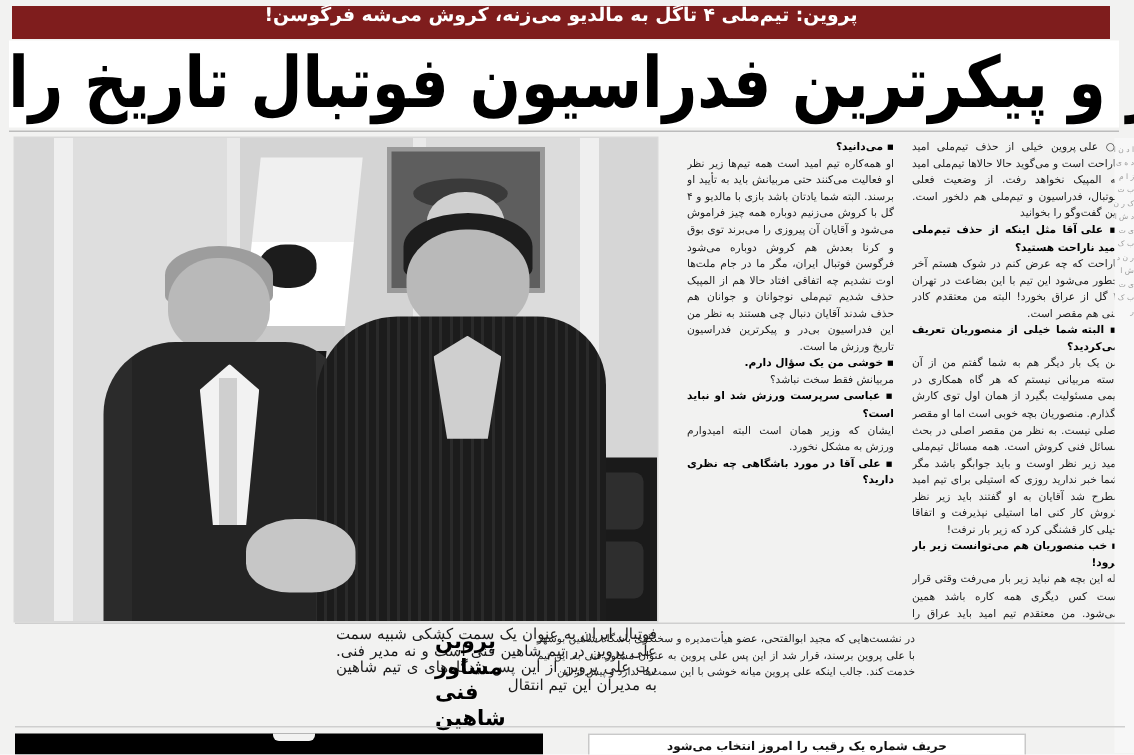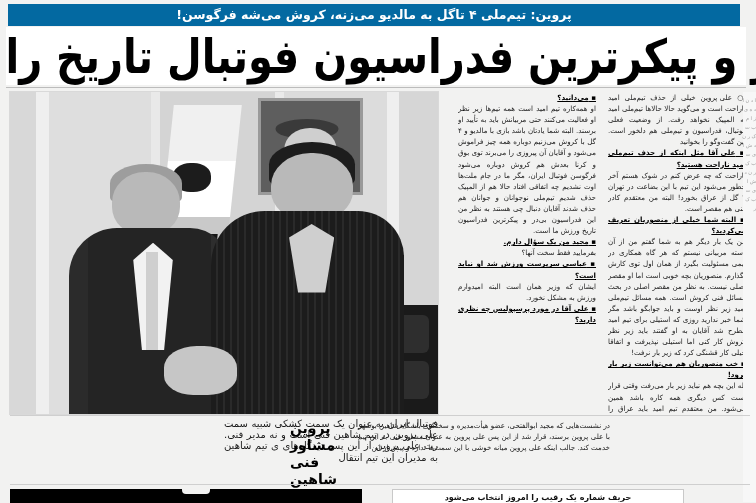--- a/index.html
+++ b/index.html
@@ -7,22 +7,22 @@
     width:756px;height:503px;overflow:hidden;
     background:#ffffff;
     font-family:"DejaVu Sans","Liberation Sans",sans-serif;
     direction:rtl;
   }
   .page{position:relative;width:756px;height:503px;background:#f2f2f1;}
 
   
   .kicker-bar{
     position:absolute;left:8px;top:4px;width:732px;height:22px;
-    background:#0369a1;color:#fff;
-    display:flex;align-items:center;justify-content:center;
+    background:#7f1d1d;color:#fff;
+    display:flex;align-items:flex-start;justify-content:center;
   }
   .kicker-text{
     font-size:12.5px;font-weight:bold;letter-spacing:-0.3px;
     white-space:nowrap;line-height:1;
   }
 
   
   .headline-wrap{
     position:absolute;left:6px;top:27px;width:740px;height:58px;
     display:flex;align-items:center;justify-content:center;
@@ -133,21 +133,21 @@
   .cols{
     position:absolute;top:92px;right:0;left:442px;height:322px;
   }
   .col{
     position:absolute;top:0;height:322px;overflow:hidden;
     font-size:7.1px;line-height:11.1px;color:#1b1b1b;text-align:justify;
   }
   .col-a{right:10px;width:138px;}   
   .col-b{right:160px;width:138px;}  
   .col p{margin:0 0 0 0;}
-  .q{font-weight:bold;color:#000;display:block;margin-top:2px;text-decoration:underline;}
+  .q{font-weight:bold;color:#000;display:block;margin-top:2px;}
   .q::before{content:"▪ ";}
   .lead{font-weight:normal;}
   .lead::before{content:"○ ";font-weight:bold;}
 
   .col-edge{
     position:absolute;top:92px;right:-2px;width:14px;height:410px;
     background:#f7f7f7;border-right:1px solid #d3d3d3;
   }
   .edge-lines{
     position:absolute;top:96px;right:0px;width:14px;height:400px;
@@ -255,25 +255,25 @@
       <p class="q">البته شما خیلی از منصوریان تعریف می‌کردید؟</p>
       <p class="a">من یک بار دیگر هم به شما گفتم من از آن دسته مربیانی نیستم که هر گاه همکاری در تیمی مسئولیت بگیرد از همان اول توی کارش بگذارم. منصوریان بچه خوبی است اما او مقصر اصلی نیست. به نظر من مقصر اصلی در بحث مسائل فنی کروش است. همه مسائل تیم‌ملی امید زیر نظر اوست و باید جوابگو باشد مگر شما خبر ندارید روزی که استیلی برای تیم امید مطرح شد آقایان به او گفتند باید زیر نظر کروش کار کنی اما استیلی نپذیرفت و اتفاقا خیلی کار قشنگی کرد که زیر بار نرفت!</p>
       <p class="q">خب منصوریان هم می‌توانست زیر بار نرود!</p>
       <p class="a">بله این بچه هم نباید زیر بار می‌رفت وقتی قرار است کس دیگری همه کاره باشد همین می‌شود. من معتقدم تیم امید باید عراق را شکست می‌داد اما آنها خیلی ضعیف کار کردند.</p>
 
     </div>
 
     <div class="col col-b">
       <p class="q">می‌دانید؟</p>
       <p class="a">او همه‌کاره تیم امید است همه تیم‌ها زیر نظر او فعالیت می‌کنند حتی مربیانش باید به تأیید او برسند. البته شما یادتان باشد بازی با مالدیو و ۴ گل با کروش می‌زنیم دوباره همه چیز فراموش می‌شود و آقایان آن پیروزی را می‌برند توی بوق و کرنا بعدش هم کروش دوباره می‌شود فرگوسن فوتبال ایران، مگر ما در جام ملت‌ها اوت نشدیم چه اتفاقی افتاد حالا هم از المپیک حذف شدیم تیم‌ملی نوجوانان و جوانان هم حذف شدند آقایان دنبال چی هستند به نظر من این فدراسیون بی‌در و پیکرترین فدراسیون تاریخ ورزش ما است.</p>
-      <p class="q">مجید من یک سؤال دارم.</p>
-      <p class="a">بفرمایید فقط سخت آنها؟</p>
+      <p class="q">خوشی من یک سؤال دارم.</p>
+      <p class="a">مربیانش فقط سخت نباشد؟</p>
       <p class="q">عباسی سرپرست ورزش شد او نباید است؟</p>
       <p class="a">ایشان که وزیر همان است البته امیدوارم ورزش به مشکل نخورد.</p>
-      <p class="q">علی آقا در مورد پرسپولیس چه نظری دارید؟</p>
+      <p class="q">علی آقا در مورد باشگاهی چه نظری دارید؟</p>
     </div>
   </div>
 
   <div class="col-edge"></div>
   <div class="edge-lines">ا د ن ا د ه ی ز ا م ب ت ک ر ن د ش ا ی ت ب ک ر ن د ش ا ی ت ب ک ر</div>
 
   <div class="under-photo">
     <div class="up-col">فوتبال ایران به عنوان یک سمت کشکی شبیه سمت علی پروین در تیم شاهین فنی است و نه مدیر فنی. ‌رت علی پروین از این پس دیدگاه‌های ‌ی تیم شاهین به مدیران این تیم انتقال</div>
   </div>
 

